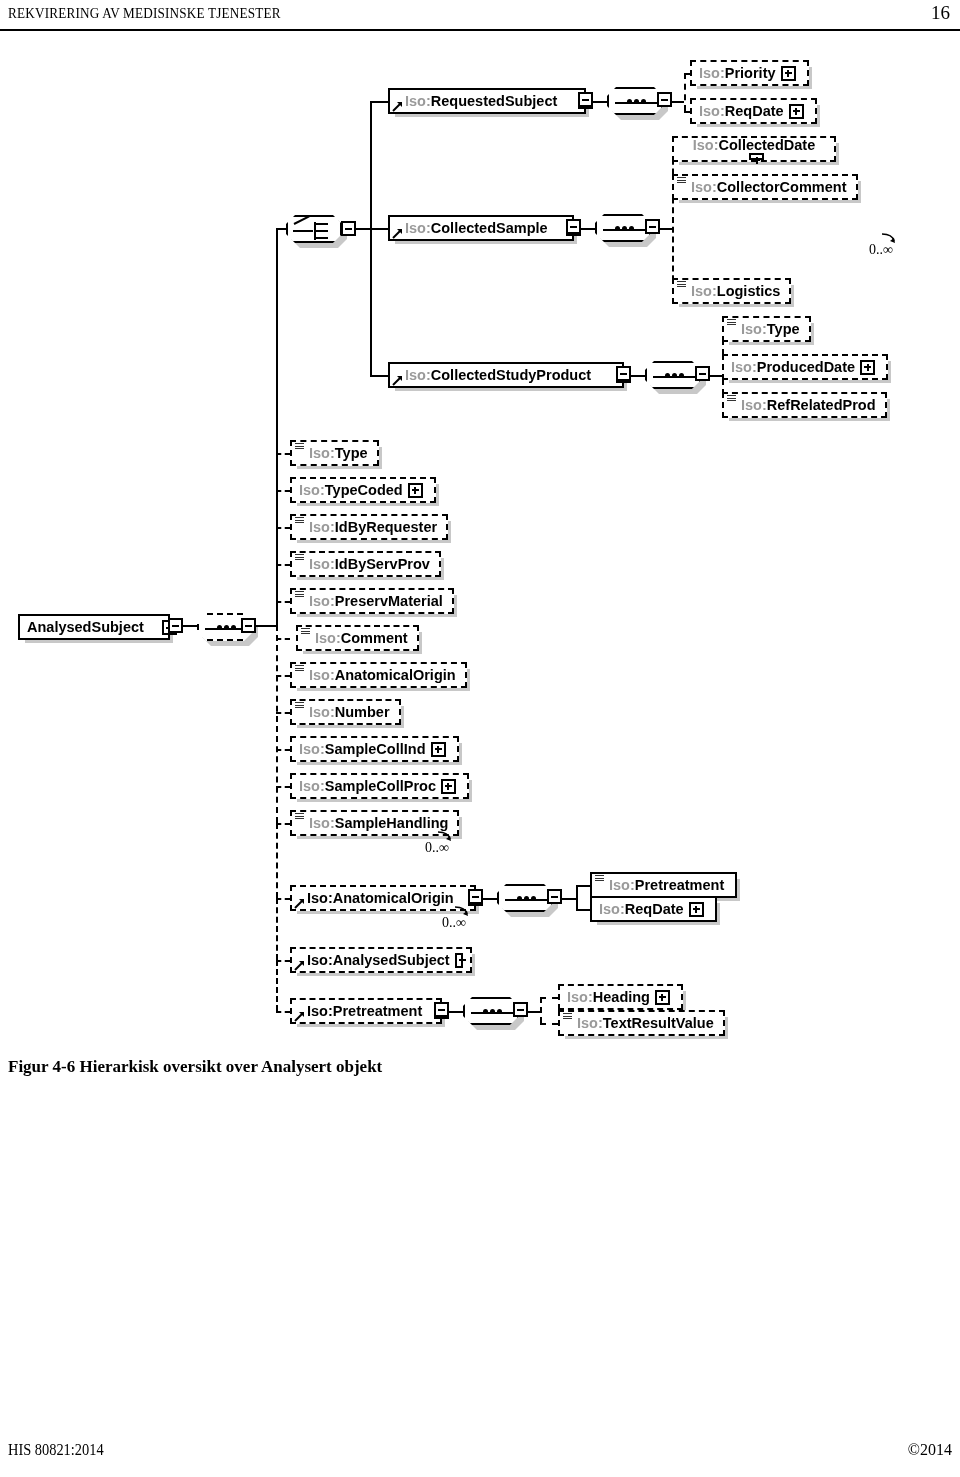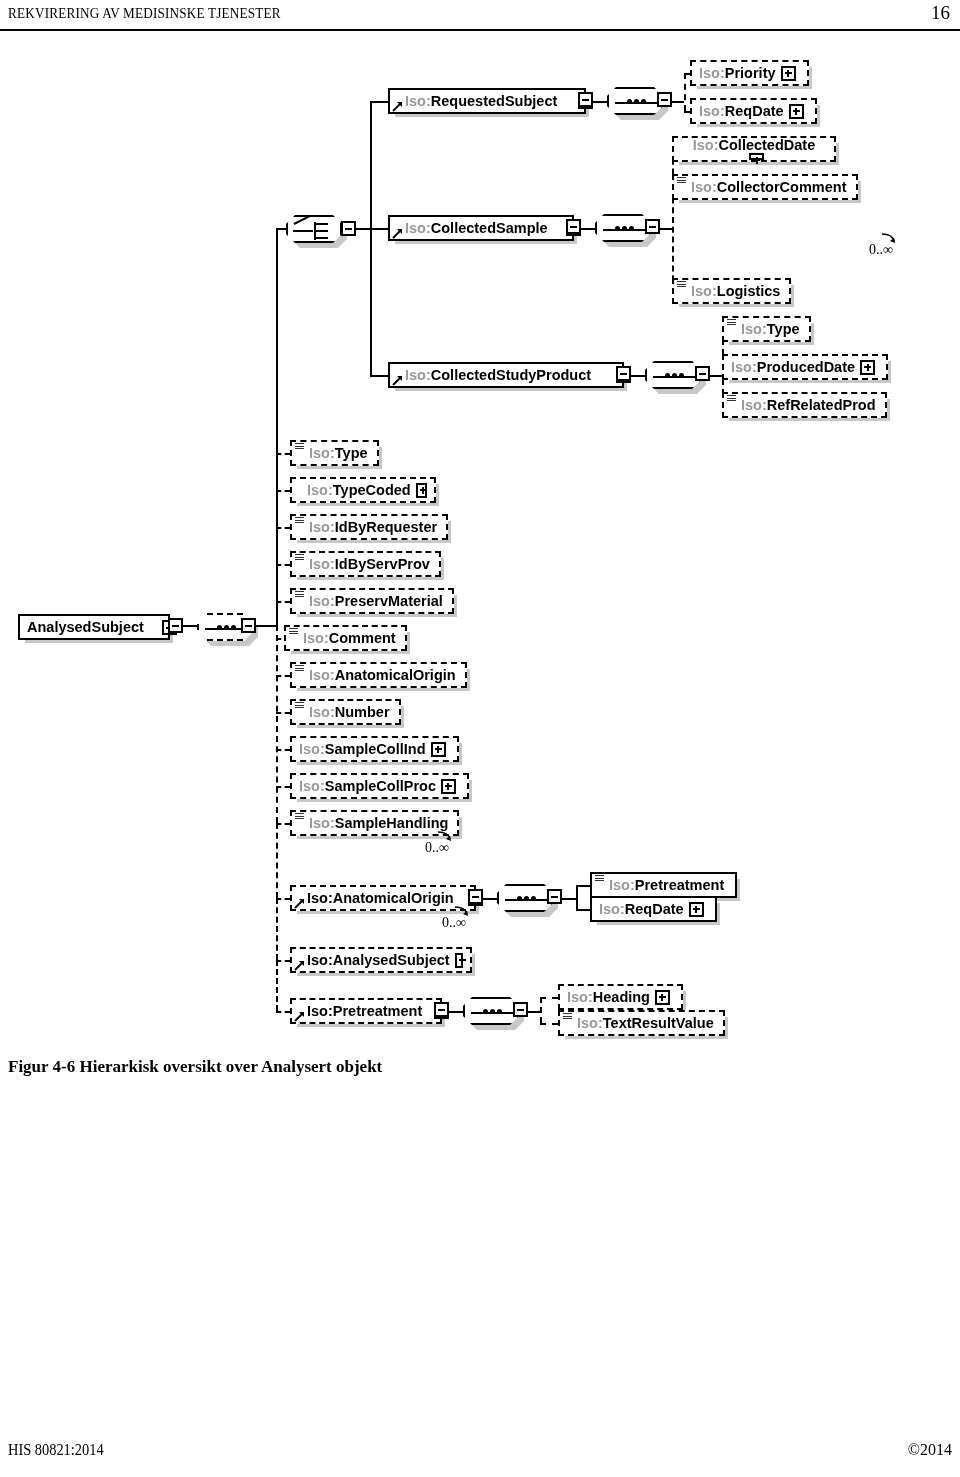--- a/index.html
+++ b/index.html
@@ -376,21 +376,21 @@
           <i></i>
           <i></i>
           <i></i>
         </div>
         <span class="label" style="margin-left: 10px;"><span class="pfx">Iso:</span><span>Type</span></span>
       </div>
     </div>
     <div class="hline dash" style="left: 276px; top: 450px; width: 14px;"></div>
     <div class="node" style="left: 290px; top: 437px;">
       <div class="nbox dashed" style="width: 146px; position: relative;">
-        <span class="label" style="margin-left: 8px;"><span class="pfx">Iso:</span><span>TypeCoded</span></span>
+        <span class="label" style="margin-left: 0px;"><span class="pfx">Iso:</span><span>TypeCoded</span></span>
         <span class="toggle plus inline"></span>
       </div>
     </div>
     <div class="hline dash" style="left: 276px; top: 487px; width: 14px;"></div>
     <div class="node" style="left: 290px; top: 474px;">
       <div class="nbox dashed" style="width: 158px; position: relative;">
         <div class="seqmark">
           <i></i>
           <i></i>
           <i></i>
@@ -414,21 +414,21 @@
       <div class="nbox dashed" style="width: 164px; position: relative;">
         <div class="seqmark">
           <i></i>
           <i></i>
           <i></i>
         </div>
         <span class="label" style="margin-left: 10px;"><span class="pfx">Iso:</span><span>PreservMaterial</span></span>
       </div>
     </div>
     <div class="hline dash" style="left: 276px; top: 598px; width: 14px;"></div>
-    <div class="node" style="left: 284px; top: 585px;">
+    <div class="node" style="left: 296px; top: 585px;">
       <div class="nbox dashed" style="width: 123px; position: relative;">
         <div class="seqmark">
           <i></i>
           <i></i>
           <i></i>
         </div>
         <span class="label" style="margin-left: 10px;"><span class="pfx">Iso:</span><span>Comment</span></span>
       </div>
     </div>
     <div class="hline dash" style="left: 276px; top: 635px; width: 14px;"></div>

